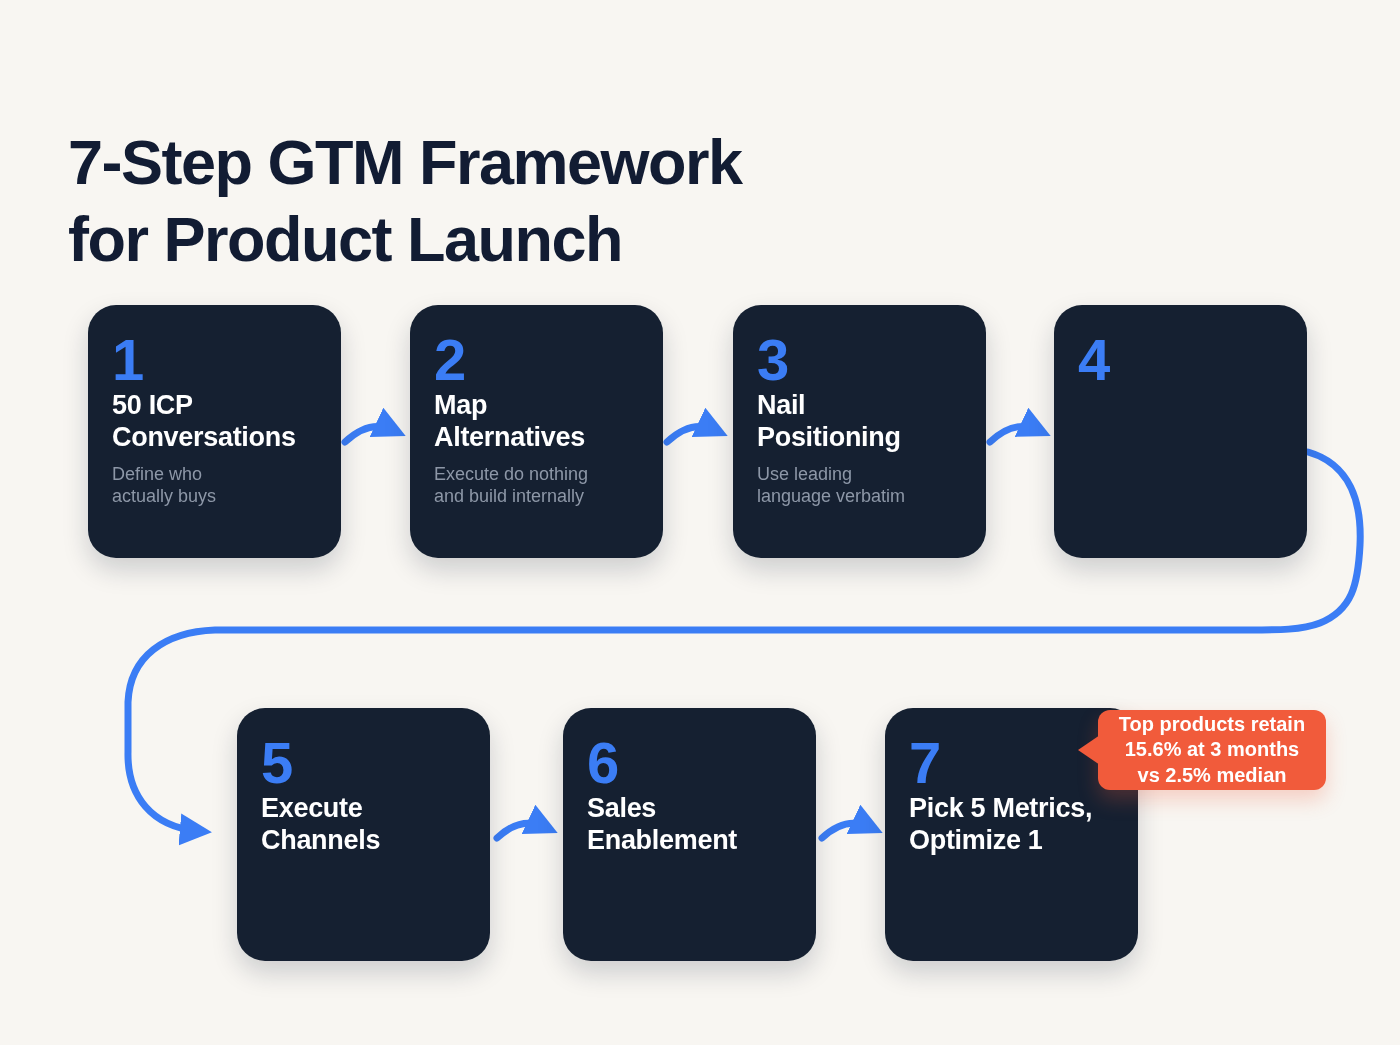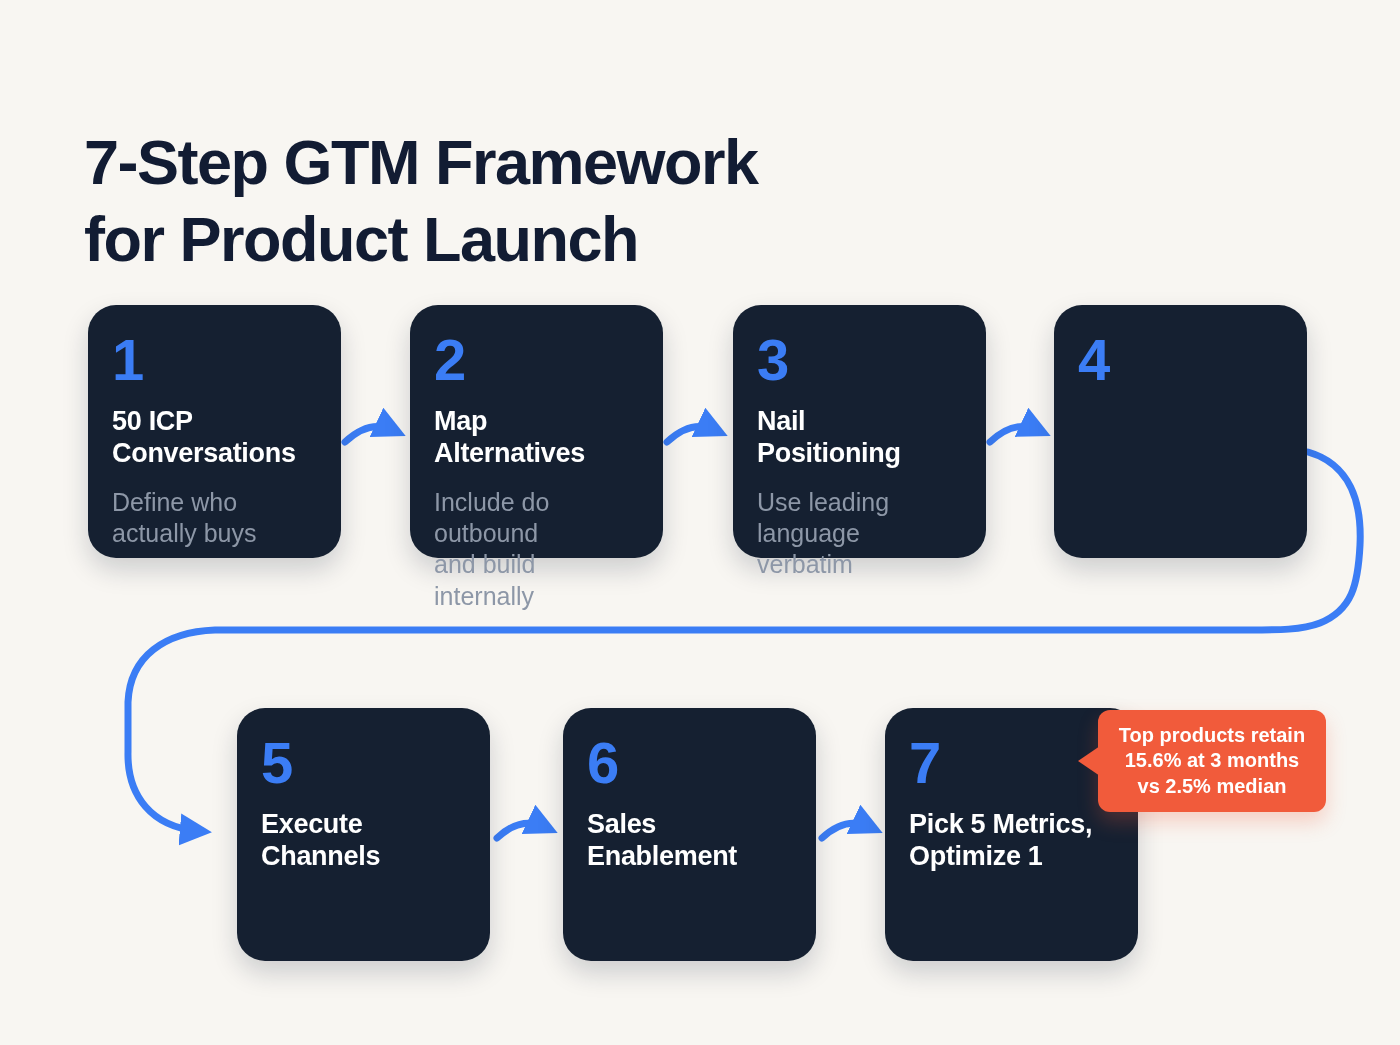--- a/index.html
+++ b/index.html
@@ -6,63 +6,63 @@
   body{
     width:1400px;height:1045px;
     background:#f8f6f2;
     font-family:"Liberation Sans","DejaVu Sans",sans-serif;
     position:relative;
     overflow:hidden;
   }
   .canvas{position:absolute;inset:0;width:1400px;height:1045px;}
 
   .page-title{
-    position:absolute;left:84px;top:82px;
+    position:absolute;left:68px;top:82px;
     font-size:63px;line-height:1.22;font-weight:800;
     color:#121c33;letter-spacing:-1.5px;
     white-space:pre-line;
   }
 
   .arrow-layer{position:absolute;left:0;top:0;width:1400px;height:1045px;z-index:1;}
 
   .card{
     position:absolute;width:253px;height:253px;
     background:#152031;
     border-radius:28px;
     box-shadow:0 12px 26px rgba(18,28,51,.18);
     padding:26px 24px;box-sizing:border-box;
     z-index:2;
   }
   .card .num{
     font-size:58px;font-weight:800;color:#3b7df5;line-height:1;
   }
   .card .card-title{
-    margin-top:16px;
+    margin-top:0;
     font-size:27px;font-weight:700;color:#ffffff;line-height:1.2;
     white-space:pre-line;letter-spacing:-0.3px;
   }
   .card .card-sub{
-    margin-top:17px;
-    font-size:25px;color:#8d97a7;line-height:1.25;
+    margin-top:9px;
+    font-size:18px;color:#8d97a7;line-height:1.25;
     white-space:pre-line;
   }
 
   .card-1{left:88px;top:305px;}
   .card-2{left:410px;top:305px;}
   .card-3{left:733px;top:305px;}
   .card-4{left:1054px;top:305px;}
   .card-5{left:237px;top:708px;}
   .card-6{left:563px;top:708px;}
   .card-7{left:885px;top:708px;}
 
   .callout{
     position:absolute;left:1098px;top:710px;width:228px;
     background:#f15b3b;
     border-radius:12px;
-    padding:13px 10px;box-sizing:border-box;
+    padding:2px 10px;box-sizing:border-box;
     color:#ffffff;font-size:20px;font-weight:700;line-height:1.27;
     text-align:center;white-space:pre-line;
     z-index:3;
     box-shadow:0 10px 20px rgba(241,91,59,.25);
   }
   .callout::before{
     content:"";
     position:absolute;left:-20px;top:50%;transform:translateY(-50%);
     width:0;height:0;
     border-top:15px solid transparent;
@@ -107,21 +107,21 @@
     <div class="card-title">50 ICP
 Conversations</div>
     <div class="card-sub">Define who
 actually buys</div>
   </div>
 
   <div class="card card-2">
     <div class="num">2</div>
     <div class="card-title">Map
 Alternatives</div>
-    <div class="card-sub">Include do outbound
+    <div class="card-sub">Execute do nothing
 and build internally</div>
   </div>
 
   <div class="card card-3">
     <div class="num">3</div>
     <div class="card-title">Nail
 Positioning</div>
     <div class="card-sub">Use leading
 language verbatim</div>
   </div>

